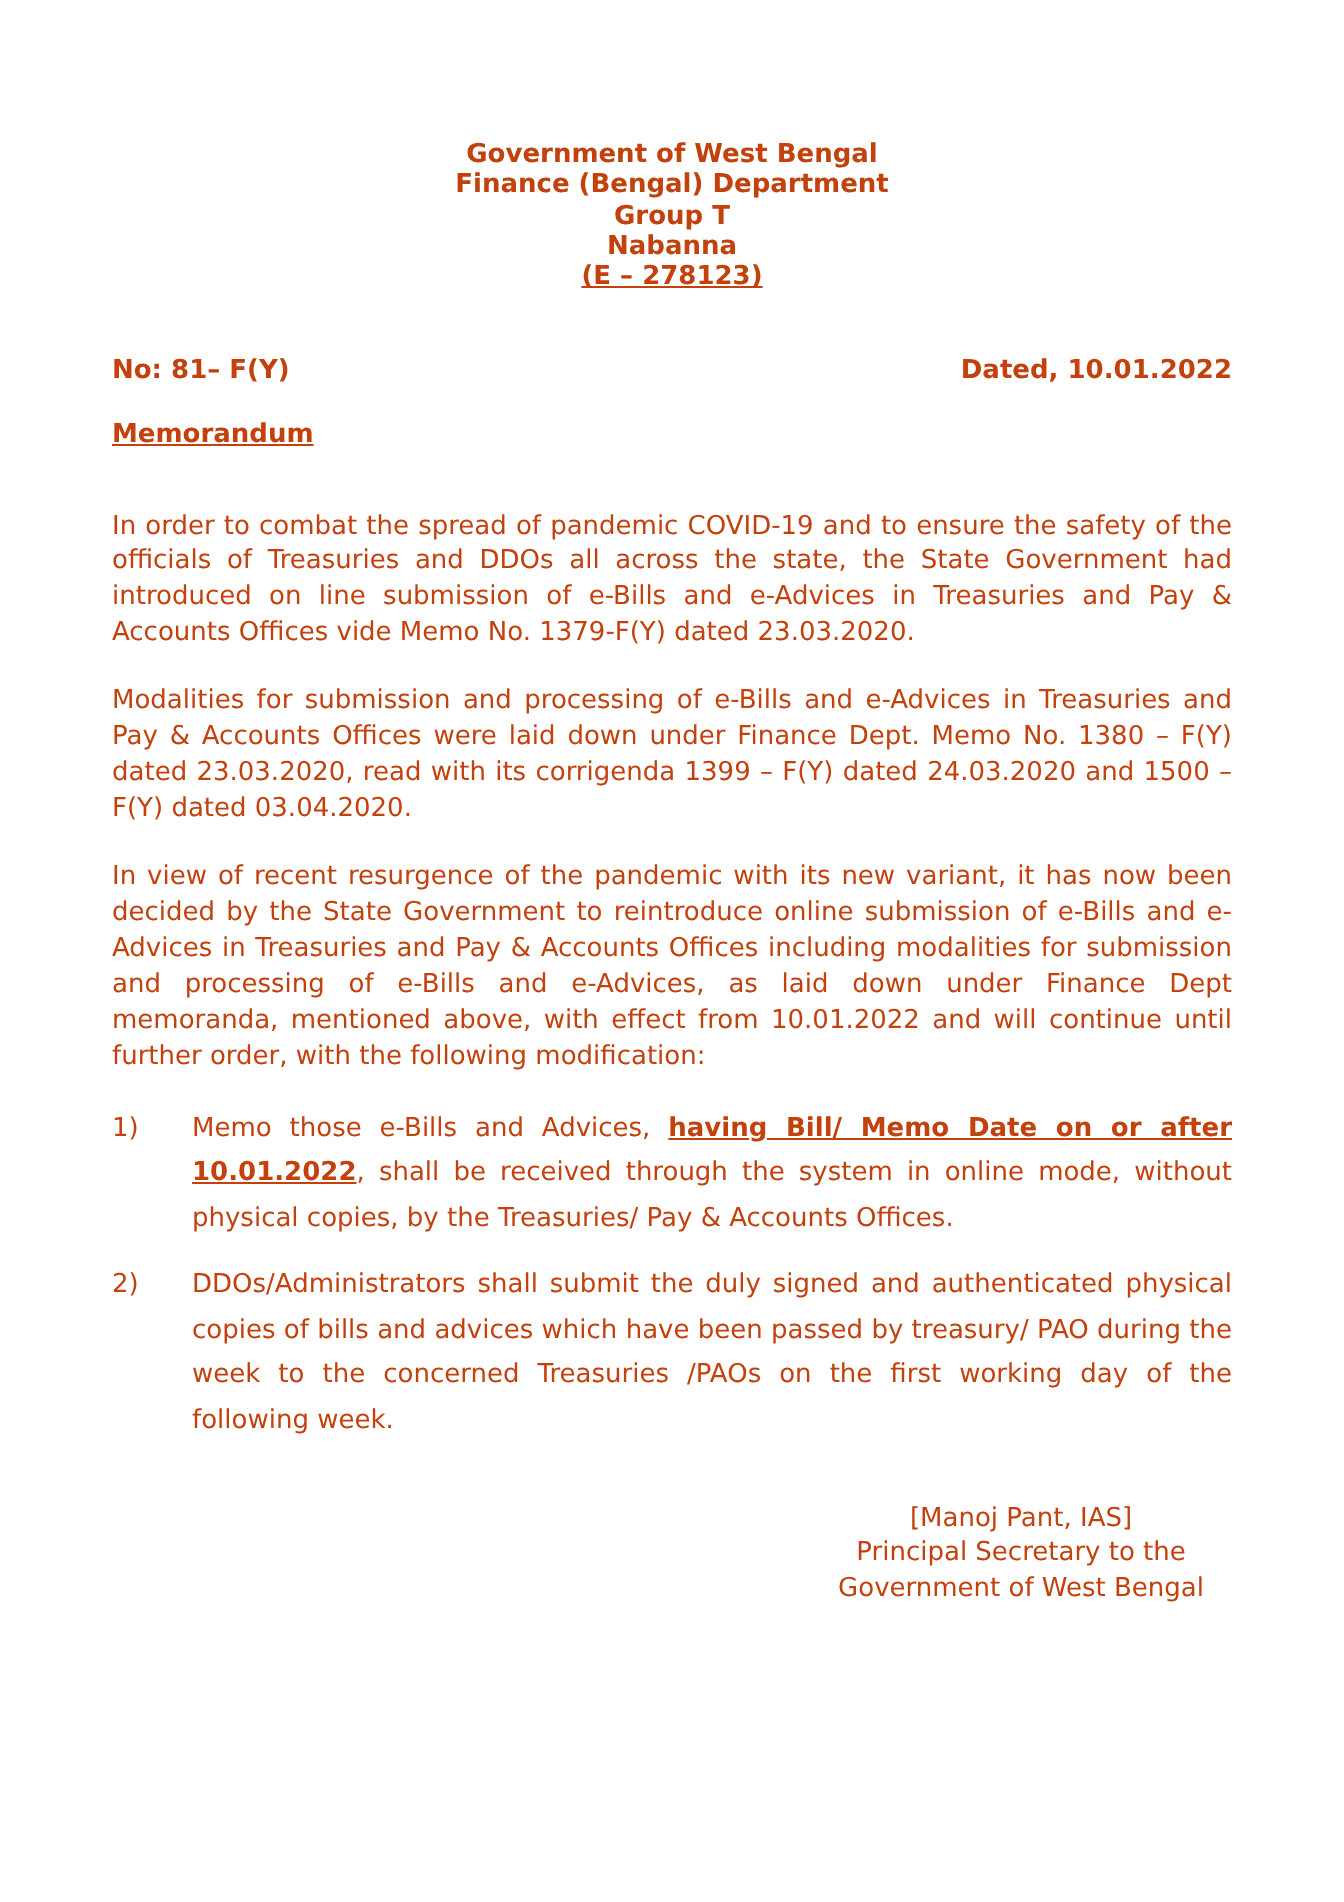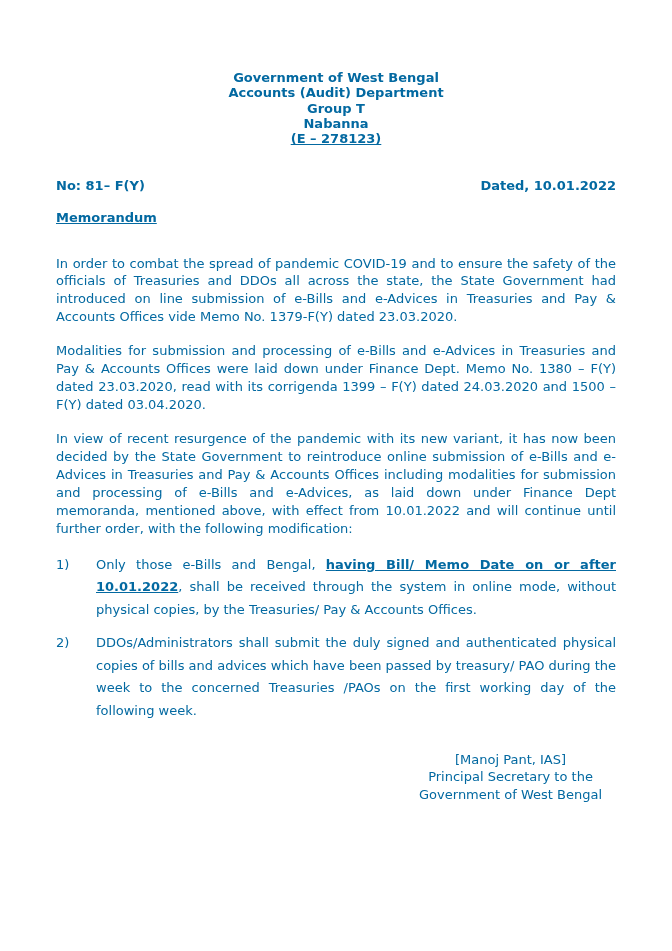--- a/index.html
+++ b/index.html
@@ -8,21 +8,21 @@
     background: #ffffff;
   }
   .page {
     position: relative;
     width: 672px;
     height: 951px;
     box-sizing: border-box;
     padding: 70px 56px 0 56px;
     overflow: hidden;
     background: #ffffff;
-    color: #0369a1;
+    color: #c2410c;
     font-family: "DejaVu Sans", sans-serif;
     font-size: 13px;
     line-height: 1.38;
   }
   .letterhead {
     text-align: center;
     font-weight: bold;
     line-height: 1.18;
     margin-bottom: 30px;
   }
@@ -88,42 +88,42 @@
   }
   .signature .line { display: block; }
 </style>
 </head>
 <body>
 
 <div class="page">
 
   <div class="letterhead">
     <span class="line">Government of West Bengal</span>
-    <span class="line">Accounts (Audit) Department</span>
+    <span class="line">Finance (Bengal) Department</span>
     <span class="line">Group T</span>
     <span class="line">Nabanna</span>
     <span class="line ref-underline">(E –  278123)</span>
   </div>
 
   <div class="meta-row">
     <span>No: 81– F(Y)</span>
     <span>Dated, 10.01.2022</span>
   </div>
 
   <div class="doc-title">Memorandum</div>
 
 
   <p class="para">In order to combat the spread of pandemic COVID-19 and to ensure the safety of the officials of Treasuries and DDOs all across the state, the State Government had introduced on line submission of e-Bills and e-Advices in Treasuries and Pay &amp; Accounts Offices vide Memo No. 1379-F(Y) dated 23.03.2020.</p>
   <p class="para">Modalities for submission and processing of e-Bills and e-Advices in Treasuries and Pay &amp; Accounts Offices were laid down under Finance Dept. Memo No. 1380 – F(Y) dated 23.03.2020, read with its corrigenda 1399 – F(Y) dated 24.03.2020 and 1500 – F(Y) dated 03.04.2020.</p>
   <p class="para">In view of recent resurgence of the pandemic with its new variant, it has now been decided by the State Government to reintroduce online submission of e-Bills and e-Advices in Treasuries and Pay &amp; Accounts Offices including modalities for submission and processing of e-Bills and e-Advices, as laid down under Finance Dept memoranda, mentioned above, with effect from 10.01.2022 and will continue until further order, with the following modification:</p>
 
   <div class="num-list">
     <div class="num-item">
       <span class="marker">1)</span>
-      <span class="item-text"><span>Only those e-Bills and Bengal, </span><span class="emph">having Bill/ Memo Date on or after 10.01.2022</span><span>, shall be received through the system in online mode, without physical copies, by the Treasuries/ Pay &amp; Accounts Offices.</span></span>
+      <span class="item-text"><span>Memo those e-Bills and Advices, </span><span class="emph">having Bill/ Memo Date on or after 10.01.2022</span><span>, shall be received through the system in online mode, without physical copies, by the Treasuries/ Pay &amp; Accounts Offices.</span></span>
     </div>
     <div class="num-item">
       <span class="marker">2)</span>
       <span class="item-text"><span>DDOs/Administrators shall submit the duly signed and authenticated physical copies of bills and advices which have been passed by treasury/ PAO during the week to the concerned Treasuries /PAOs on the first working day of the following week.</span><span class="emph"></span><span></span></span>
     </div>
   </div>
 
   <div class="signature-wrap">
     <div class="signature">
       <span class="line">[Manoj Pant, IAS]</span>

